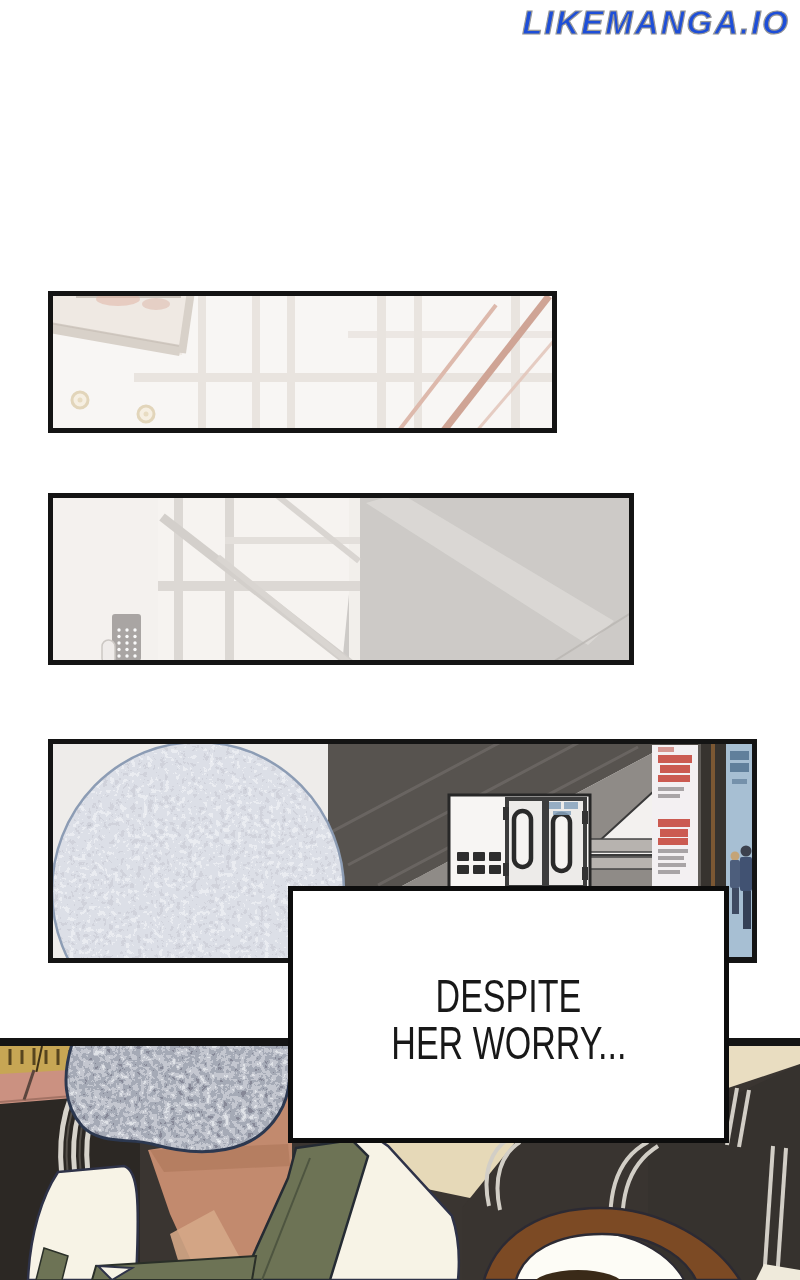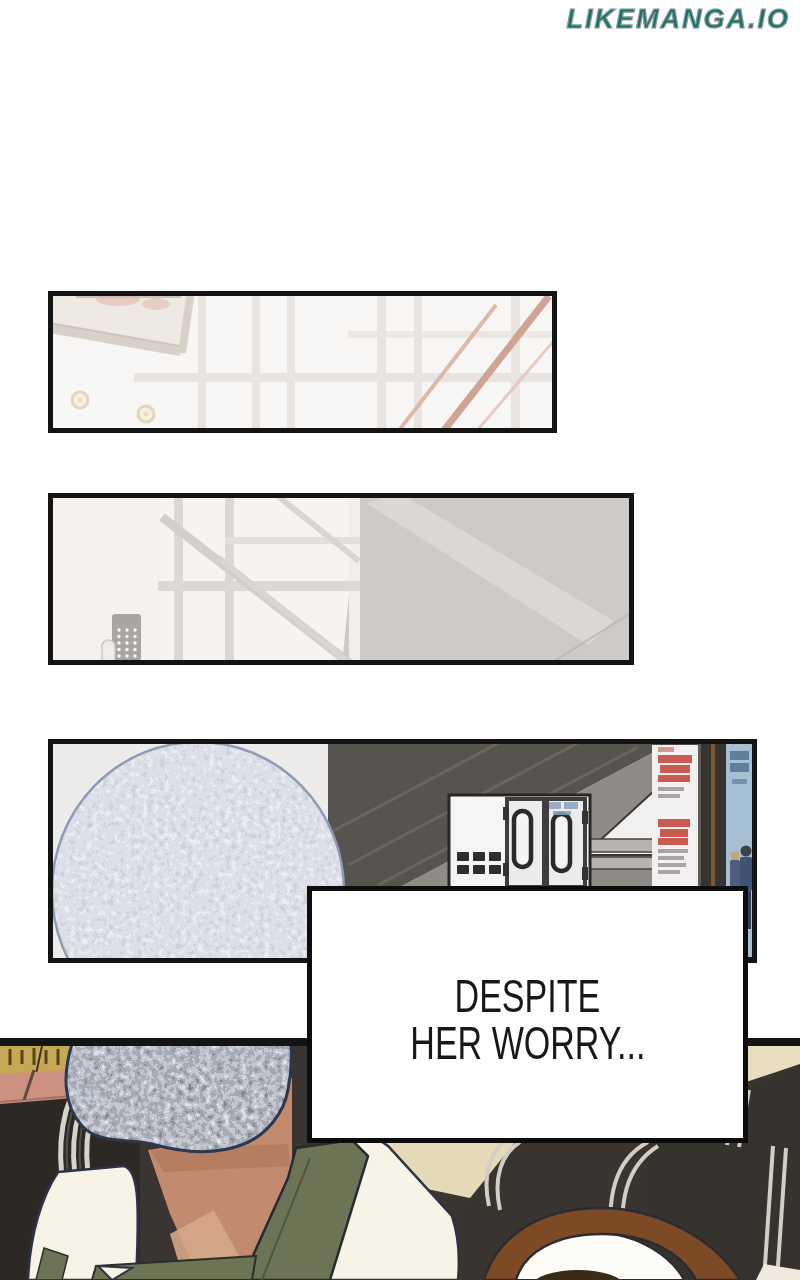--- a/index.html
+++ b/index.html
@@ -2,30 +2,30 @@
 <html><head>
 <meta charset="utf-8">
 <style>
   html,body{margin:0;padding:0;background:#ffffff;}
   body{width:800px;height:1280px;position:relative;overflow:hidden;
        font-family:"Liberation Sans", sans-serif;}
   .panel{position:absolute;z-index:5;}
   #panel4{z-index:10;}
   .watermark{
     position:absolute;top:4px;right:10px;z-index:30;
-    font-size:27px;font-weight:bold;font-style:italic;letter-spacing:2px;
-    color:#0f766e;-webkit-text-stroke:1.2px #979797;
+    font-size:33px;font-weight:bold;font-style:italic;letter-spacing:2px;
+    color:#1d4ed8;-webkit-text-stroke:1.2px #979797;
     text-shadow:0 0 1px #aaaaaa;
     white-space:nowrap;
   }
   .caption-box{
     position:absolute;left:288px;top:886px;width:441px;height:257px;
     box-sizing:border-box;background:#ffffff;border:5px solid #0d0d0d;
     z-index:20;display:flex;flex-direction:column;align-items:center;
-    justify-content:center;padding-top:10px;margin-left:19px;
+    justify-content:center;padding-top:10px;
   }
   .caption-line{
     font-size:46px;line-height:47px;font-weight:500;color:#181818;
     transform:scaleX(0.74);transform-origin:center;
     white-space:nowrap;letter-spacing:0px;
   }
 </style>
 </head>
 <body>
 

